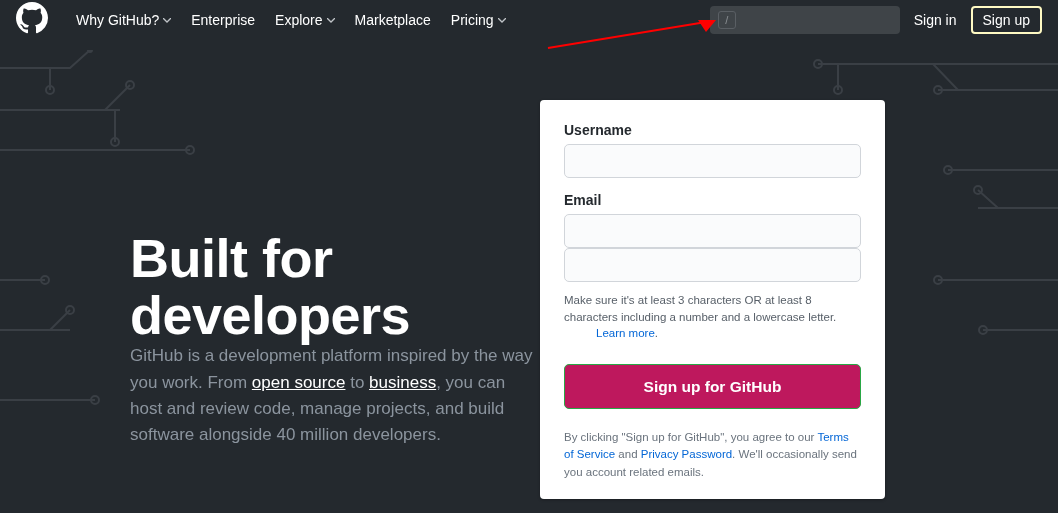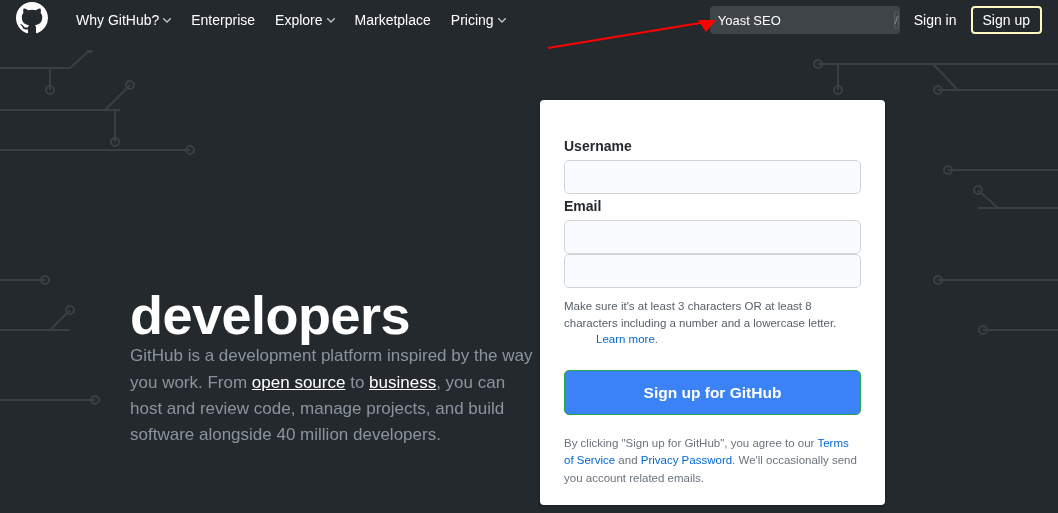--- a/index.html
+++ b/index.html
@@ -62,30 +62,30 @@
     display: flex; padding: 60px 60px 0 130px; position: relative; z-index: 5;
   }
   .hero { flex: 1; padding-top: 130px; max-width: 410px; }
   .hero h1 { color: #fff; font-size: 54px; font-weight: 600; line-height: 1.05; letter-spacing: -0.5px; }
   .hero p { color: #8b949e; font-size: 17px; line-height: 1.55; margin-top: 0; }
   .hero p .u { color: #fff; text-decoration: underline; cursor: pointer; }
   .card {
     background: #fff; border-radius: 4px; width: 345px; padding: 22px 24px 18px 24px;
     box-shadow: 0 1px 3px rgba(0,0,0,0.3);
   }
-  .field-label { font-size: 14px; font-weight: 600; color: #24292e; margin-bottom: 6px; margin-top: 4px; }
-  .field-label:first-child { margin-top: 16px; }
+  .field-label { font-size: 14px; font-weight: 600; color: #24292e; margin-bottom: 6px; margin-top: 14px; }
+  .field-label:first-child { margin-top: 0; }
   .field-input {
     width: 100%; height: 34px; border: 1px solid #d1d5da; border-radius: 5px;
     background: #fafbfc; font-size: 14px; padding: 0 10px; outline: none;
   }
   .hint { font-size: 11.5px; color: #586069; margin-top: 10px; line-height: 1.45; }
   .hint a { color: #0366d6; text-decoration: none; cursor: pointer; padding-left: 32px; }
   .green-btn {
-    width: 100%; height: 45px; background: #3b82f6; border: 1px solid #29a745;
+    width: 100%; height: 45px; background: #be185d; border: 1px solid #29a745;
     border-radius: 5px; color: #fff; font-size: 15.5px; font-weight: 600;
     margin-top: 22px; cursor: pointer;
   }
   .legal { font-size: 11.5px; color: #6a737d; margin-top: 20px; line-height: 1.5; }
   .legal a { color: #0366d6; text-decoration: none; cursor: pointer; }
 </style>
 </head>
 <body>
 
 <svg class="circuit" style="left:0;top:50px" width="260" height="120">
@@ -143,36 +143,35 @@
     </div>
     <div class="nav-item">
       <span>Pricing</span>
       <svg class="caret" width="8" height="5">
           <path d="M0 0 L4 4 L8 0" fill="none" stroke="#c0c4c8" stroke-width="1.3"></path>
         </svg>
     </div>
   </div>
   <div class="spacer"></div>
   <div class="search-wrap">
-    <input class="search-input" value="Yoast SEO" style="">
     <div class="slash-badge">/</div>
   </div>
   <span class="signin">Sign in</span>
   <button class="signup-btn">Sign up</button>
 </div>
 
 <svg class="arrow" viewBox="0 0 170 30">
   <line x1="2" y1="28" x2="160" y2="2" stroke="#ff0000" stroke-width="2"></line>
   <polygon points="170,0 152,0 160,12" fill="#ff0000"></polygon>
 </svg>
 
 <div class="main">
   <div class="hero">
     <h1>
-      <br>
+      <span>Built for</span><br>
       <span>developers</span>
     </h1>
     <p>
       <span>GitHub is a development platform inspired by the way you work. From </span><span class="u">open source</span><span> to </span><span class="u">business</span><span>, you can host and review code, manage projects, and build software alongside 40 million developers.</span>
     </p>
   </div>
 
   <div class="card">
     <div class="field-label">Username</div>
     <input class="field-input" style="">

